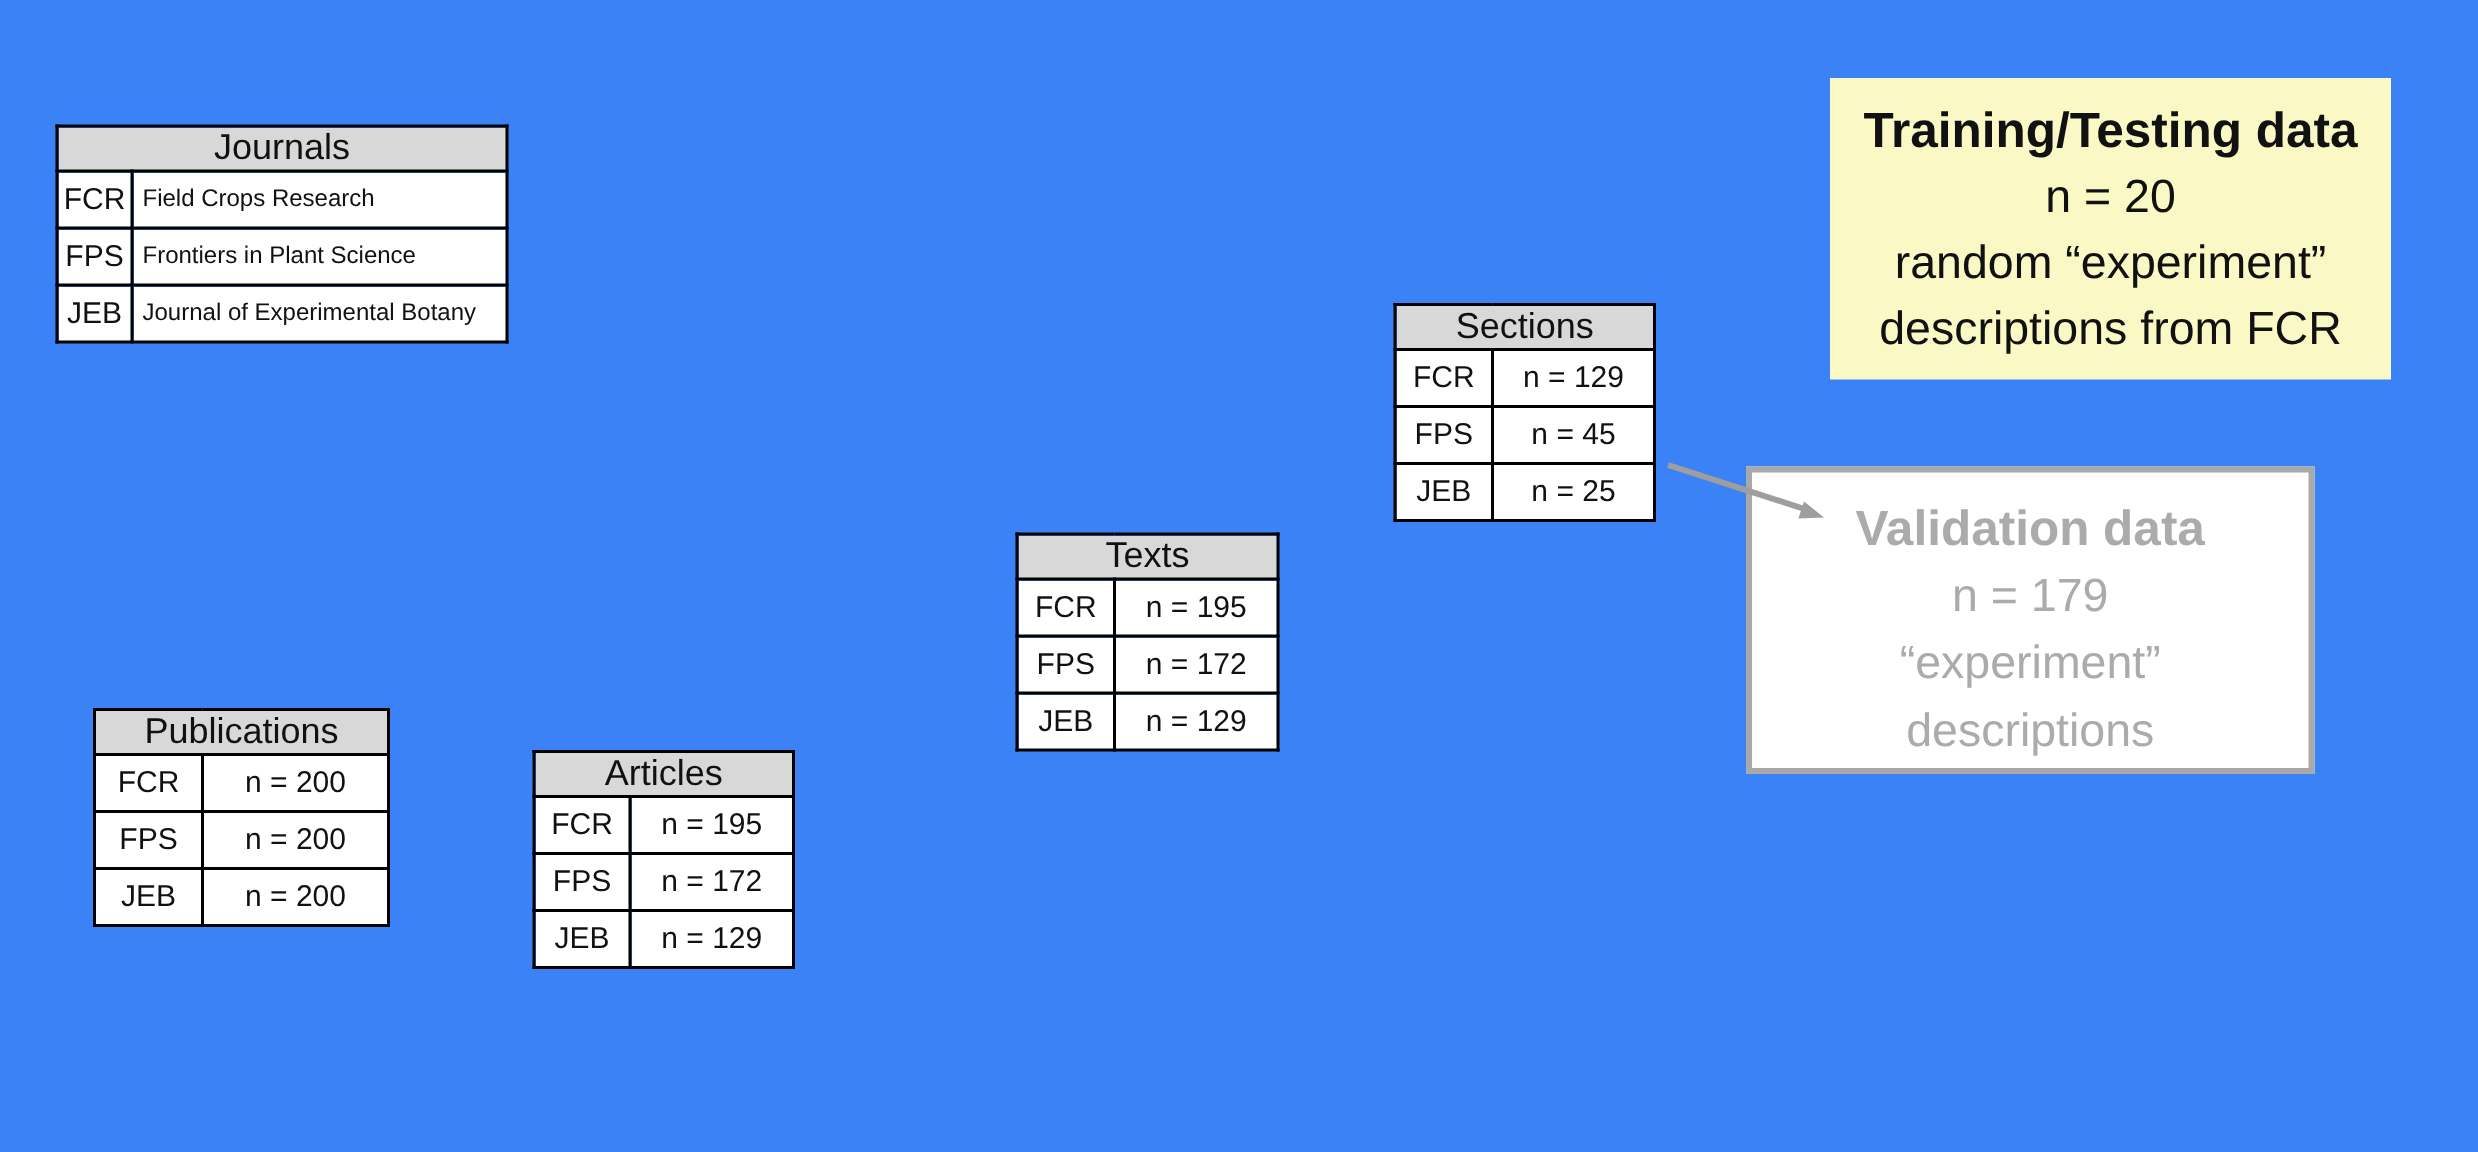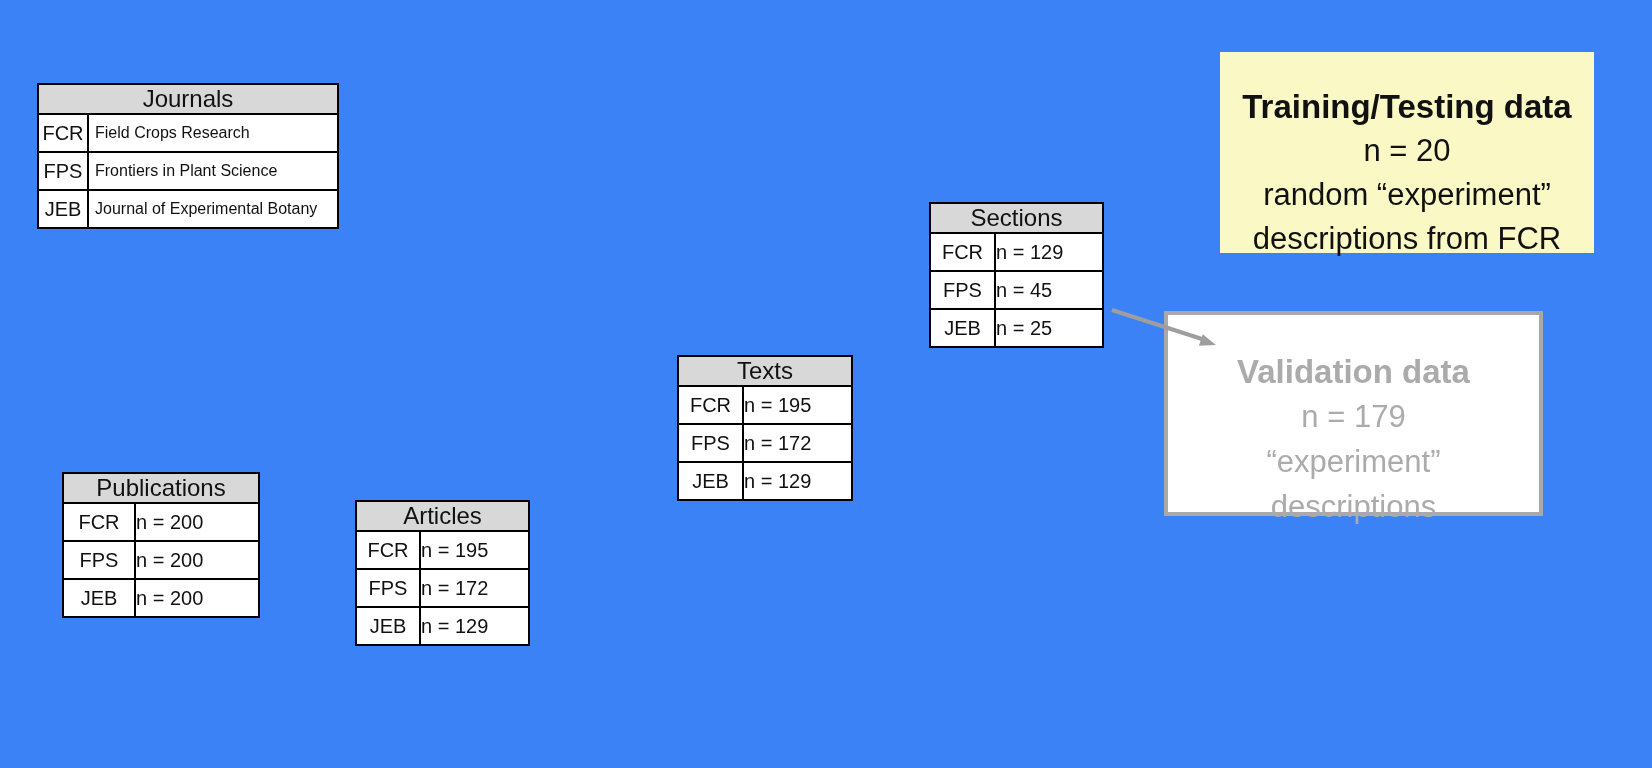--- a/index.html
+++ b/index.html
@@ -7,21 +7,21 @@
     position:relative;width:1652px;height:768px;overflow:hidden;
     background:#000;font-family:"Liberation Sans",sans-serif;color:#111;
   }
 
   
   .dtable{position:absolute;border-collapse:collapse;table-layout:fixed;}
   .dtable th,.dtable td{border:2px solid #000;background:#fff;color:#111;overflow:hidden;}
   .dtable th{height:27px;font-size:24px;font-weight:400;text-align:center;background:#d8d8d8;padding:0 4px;}
   .dtable td{height:36px;font-size:20px;padding:0;}
   .dtable td.abbr{text-align:center;}
-  .dtable td.val{text-align:left;}
+  .dtable td.val{text-align:center;}
   .dtable td.name{text-align:left;padding-left:6px;font-size:16px;white-space:nowrap;}
 
   #t-journals{left:37px;top:83px;width:302px;}
   #t-journals col.c1{width:50px;}
 
   #t-publications{left:62px;top:472px;width:198px;}
   #t-publications col.c1{width:72px;}
 
   #t-articles{left:355px;top:500px;width:175px;}
   #t-articles col.c1{width:64px;}
@@ -36,21 +36,21 @@
   .callout{position:absolute;box-sizing:border-box;text-align:center;}
   #training-box{
     left:1220px;top:52px;width:374px;height:201px;
     padding-top:13px;font-size:31px;line-height:44px;color:#111;
   }
   #validation-box{
     left:1164px;top:311px;width:379px;height:205px;
     border:4px solid #a9a9a9;background:#fff;
     padding-top:14px;font-size:31px;line-height:45px;
   }
-  .box-title{font-weight:bold;font-size:33px;margin-top:20px;}
+  .box-title{font-weight:bold;font-size:33px;}
 
   
   #flow-arrow{position:absolute;left:1100px;top:295px;width:140px;height:70px;}
 </style>
 </head>
 <body>
 
 <div id="stage" style="background-color: #3b82f6;">
 
   <table class="dtable" id="t-journals">

